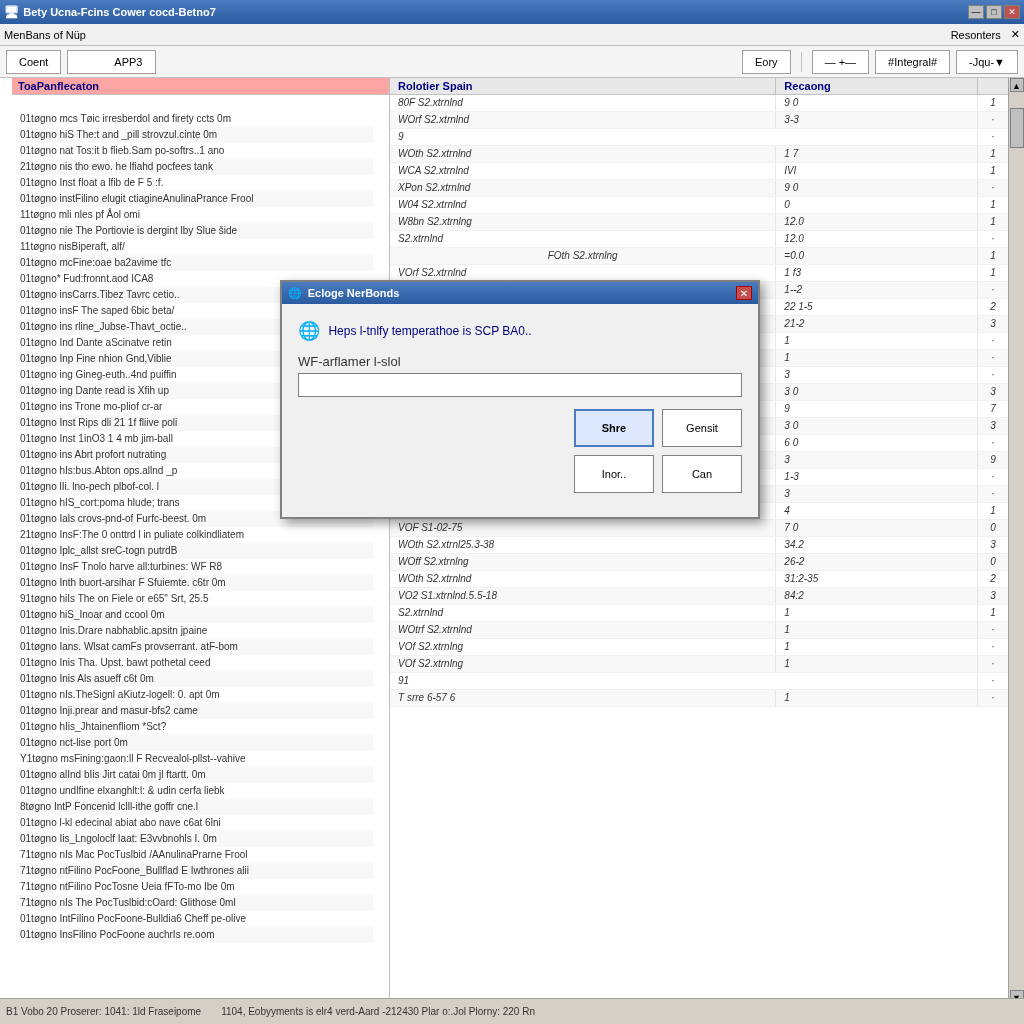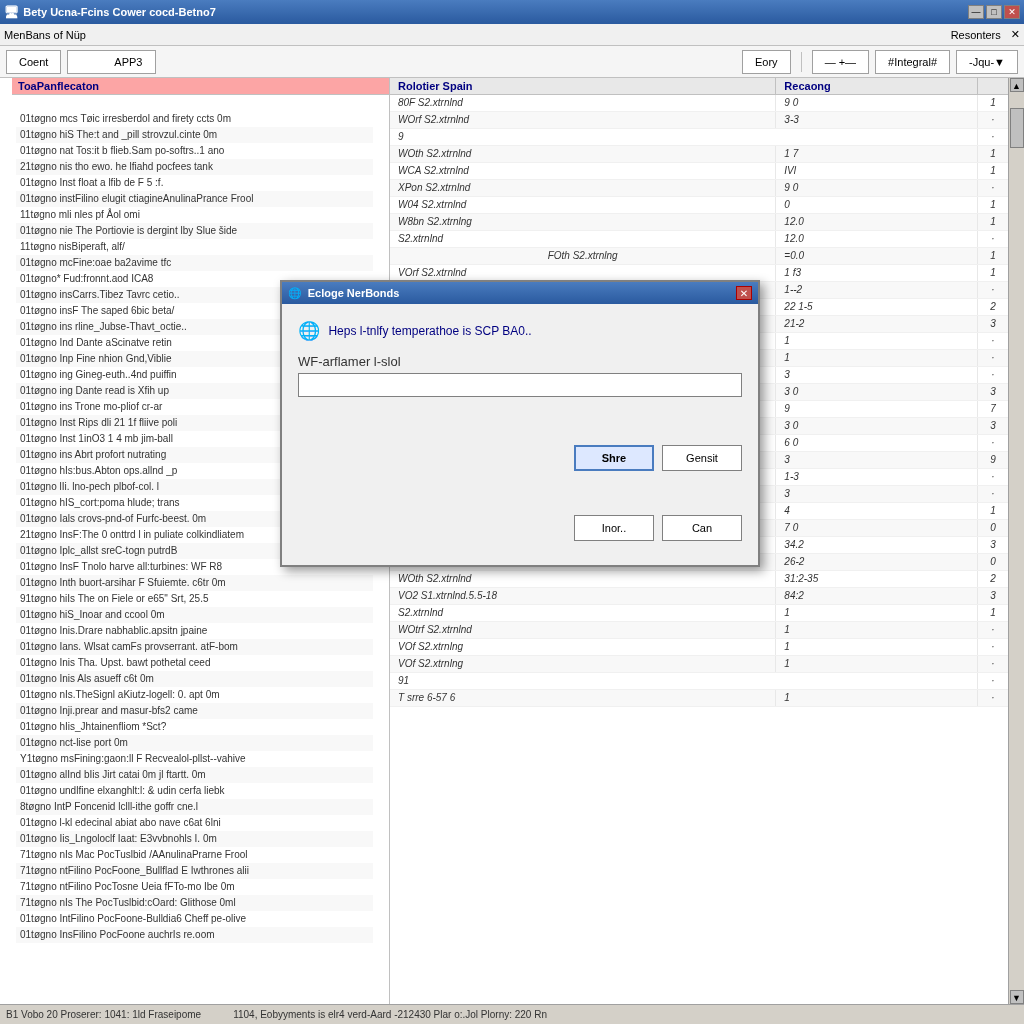--- a/index.html
+++ b/index.html
@@ -181,27 +181,27 @@
       background: #c0c0c0;
       border: 1px solid #808080;
       height: 40px;
       margin-top: 16px;
     }
 
     
     .status-bar {
       background: #d4d0c8;
       border-top: 1px solid #a0a0a0;
-      height: 20px;
+      height: 26px;
       display: flex;
       align-items: center;
       padding: 0 6px;
       font-size: 10px;
       color: #333;
-      gap: 32px;
+      gap: 20px;
       position: absolute;
       bottom: 0;
       left: 0;
       right: 0;
     }
     .dialog {
       background: #f0f0f0;
       border: 2px solid #808080;
       box-shadow: 4px 4px 10px rgba(0,0,0,0.4);
       width: 480px;
@@ -268,22 +268,21 @@
       justify-content: flex-end;
       margin-bottom: 8px;
     }
     .dialog-btn {
       background: white;
       border: 1px solid #808080;
       padding: 4px 20px;
       font-size: 11px;
       cursor: pointer;
       min-width: 80px;
-      height: 26px;
-      margin-top: 36px;
+      height: 38px;
     }
     .dialog-btn.primary {
       background: #dde8ff;
       border: 2px solid #4a7cbf;
       font-weight: bold;
     }
   </style>
 </head>
 <body>
 

